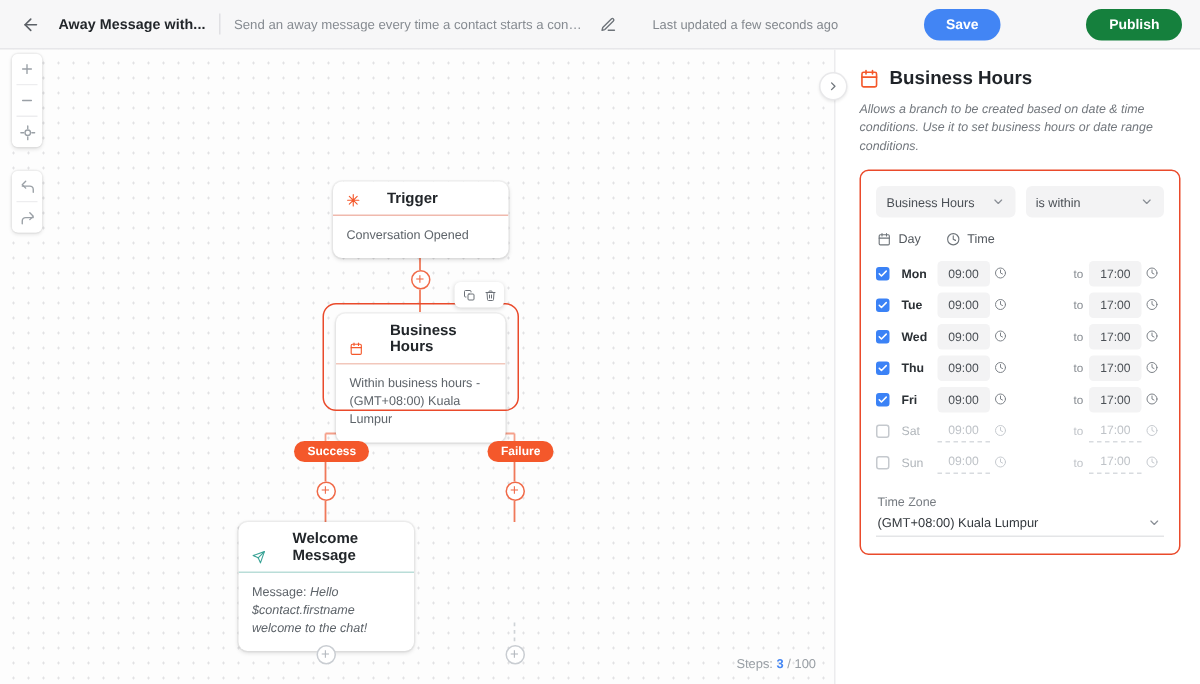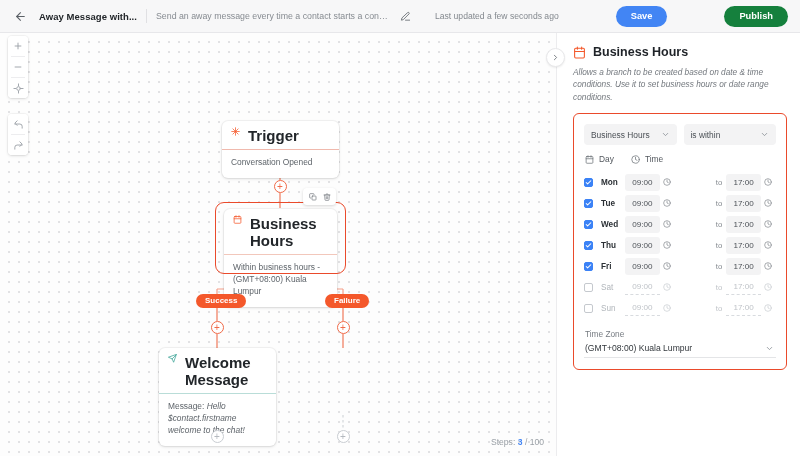--- a/index.html
+++ b/index.html
@@ -84,22 +84,22 @@
   
   .flow { position: absolute; left: 0; top: 0; width: 556px; height: 423px; }
   .flow svg.edges { position: absolute; left: 0; top: 0; width: 556px; height: 423px; overflow: visible; }
 
   .node {
     position: absolute; background: #fff; border-radius: 6px;
     box-shadow: 0 1px 3px rgba(0,0,0,.13), 0 0 0 1px rgba(0,0,0,.04);
     overflow: hidden; cursor: pointer;
   }
   .node-head {
-    display: flex; align-items: flex-start; gap: 8px;
-    padding: 6px 9px 5px 9px; font-size: 15px; font-weight: bold; color: #22262a;
+    display: flex; align-items: flex-end; gap: 18px;
+    padding: 6px 9px 5px 9px; font-size: 10px; font-weight: bold; color: #22262a;
   }
   .node-head.trigger { border-bottom: 1px solid #f0b9ad; }
   .node-head.bh { border-bottom: 1px solid #f2c7bb; }
   .node-head.msg { border-bottom: 1px solid #b9ddd8; }
   .node-body {
     padding: 7px 9px 9px 9px; font-size: 8.4px; color: #5e646a; line-height: 1.42;
   }
   .node-body .ital { font-style: italic; }
 
   

